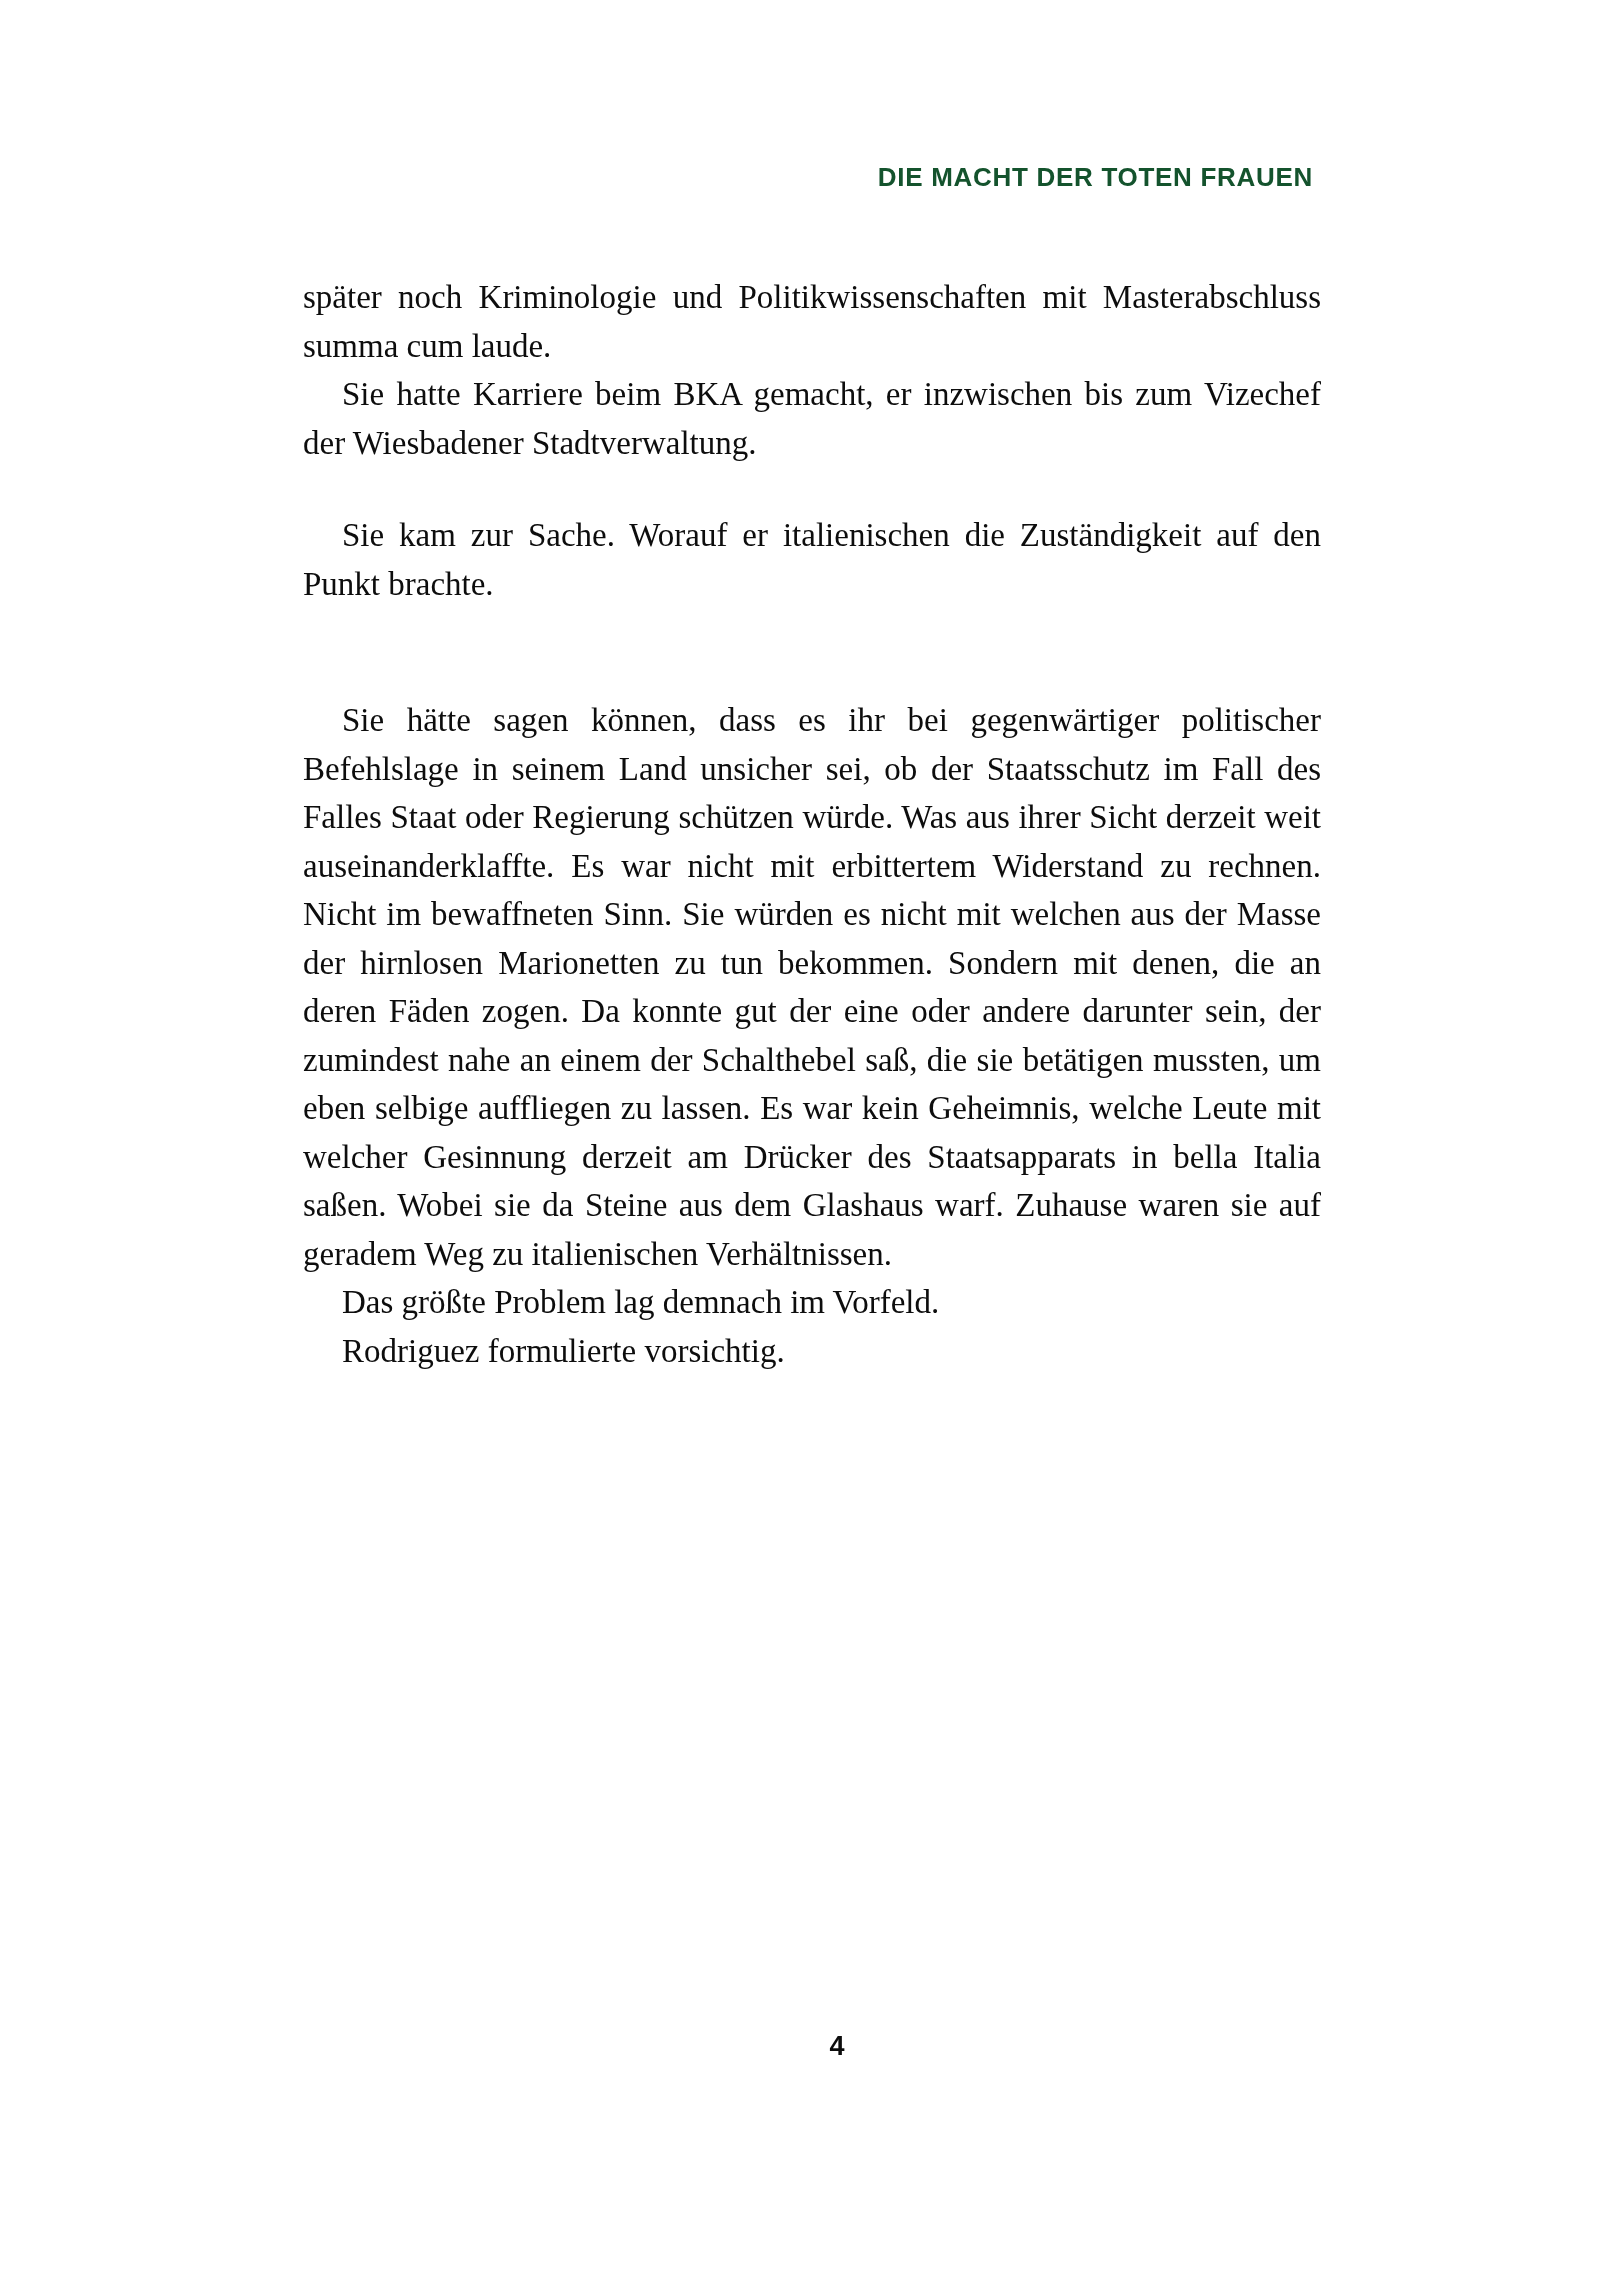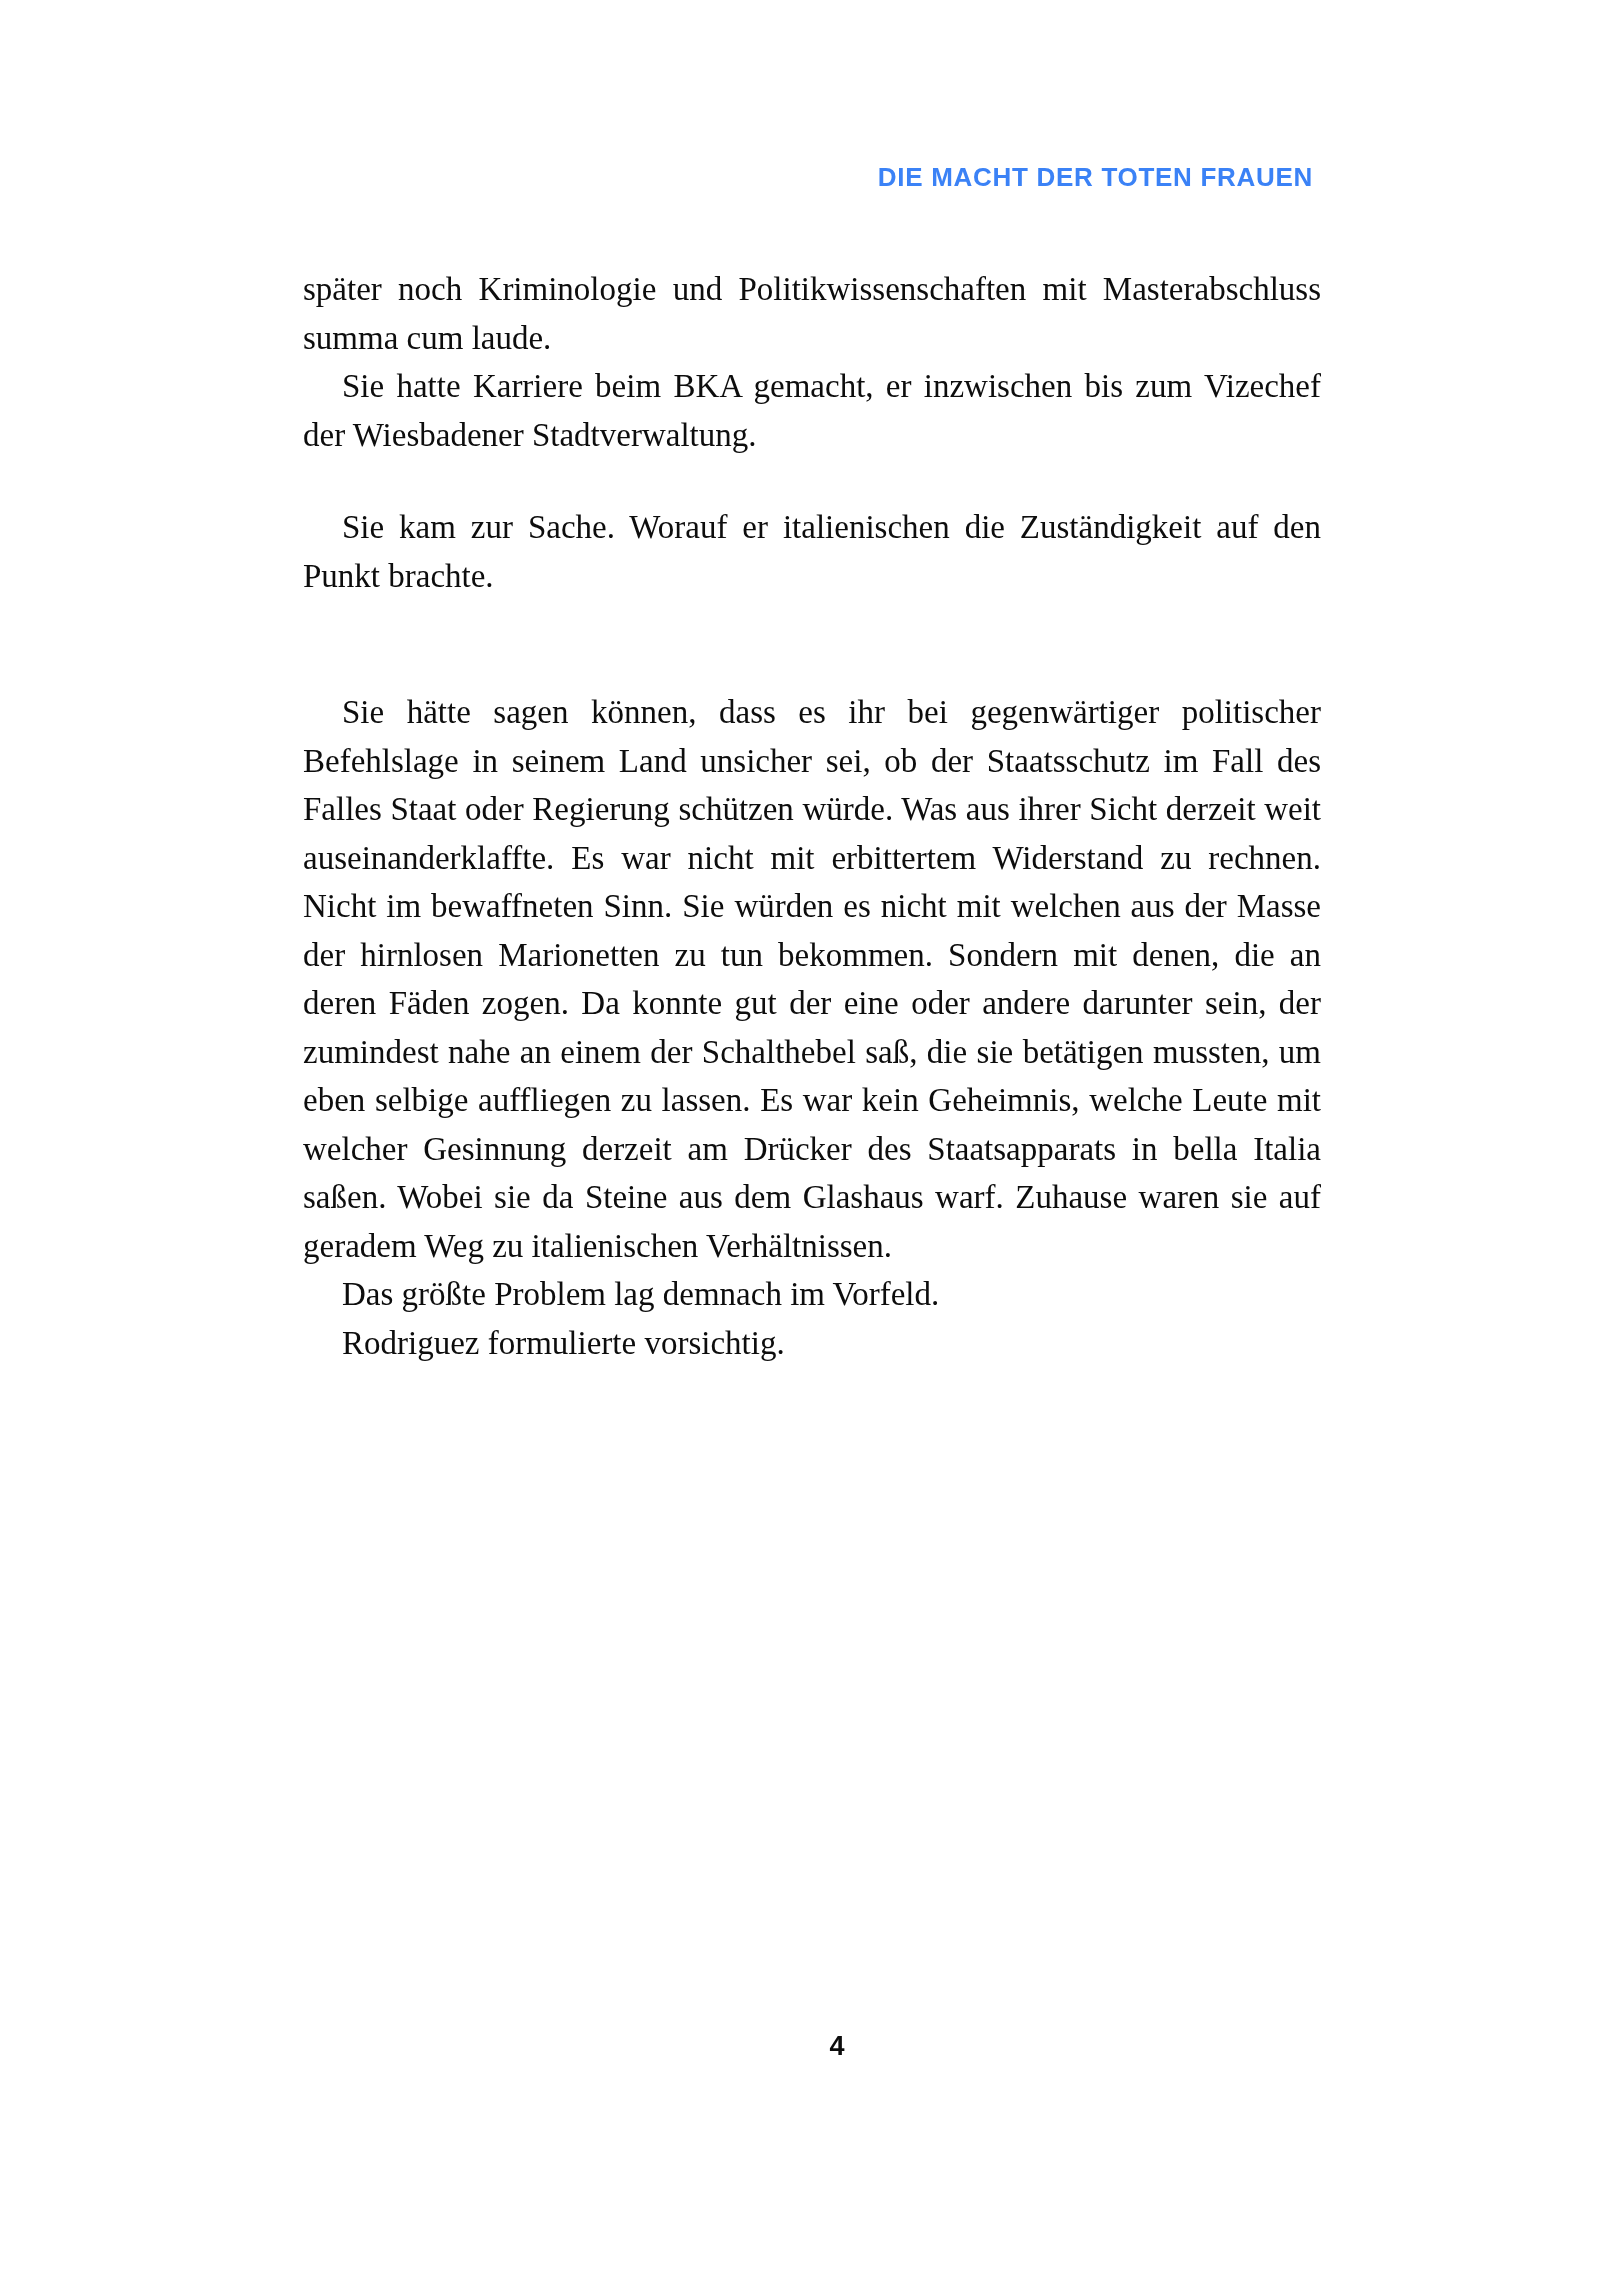--- a/index.html
+++ b/index.html
@@ -25,26 +25,26 @@
     padding: 0;
   }
   .running-head {
     position: absolute;
     top: 162px;
     right: 305px;
     font-family: "Liberation Sans", sans-serif;
     font-size: 26px;
     letter-spacing: 0.7px;
     font-weight: 600;
-    color: #3b82f6;
+    color: #14532d;
     white-space: nowrap;
   }
   .textblock {
     position: absolute;
-    top: 265px;
+    top: 273px;
     left: 303px;
     width: 1018px;
   }
   p {
     margin: 0;
     font-size: 33px;
     line-height: 1.47;
     text-align: justify;
     text-justify: inter-word;
     hyphens: none;

